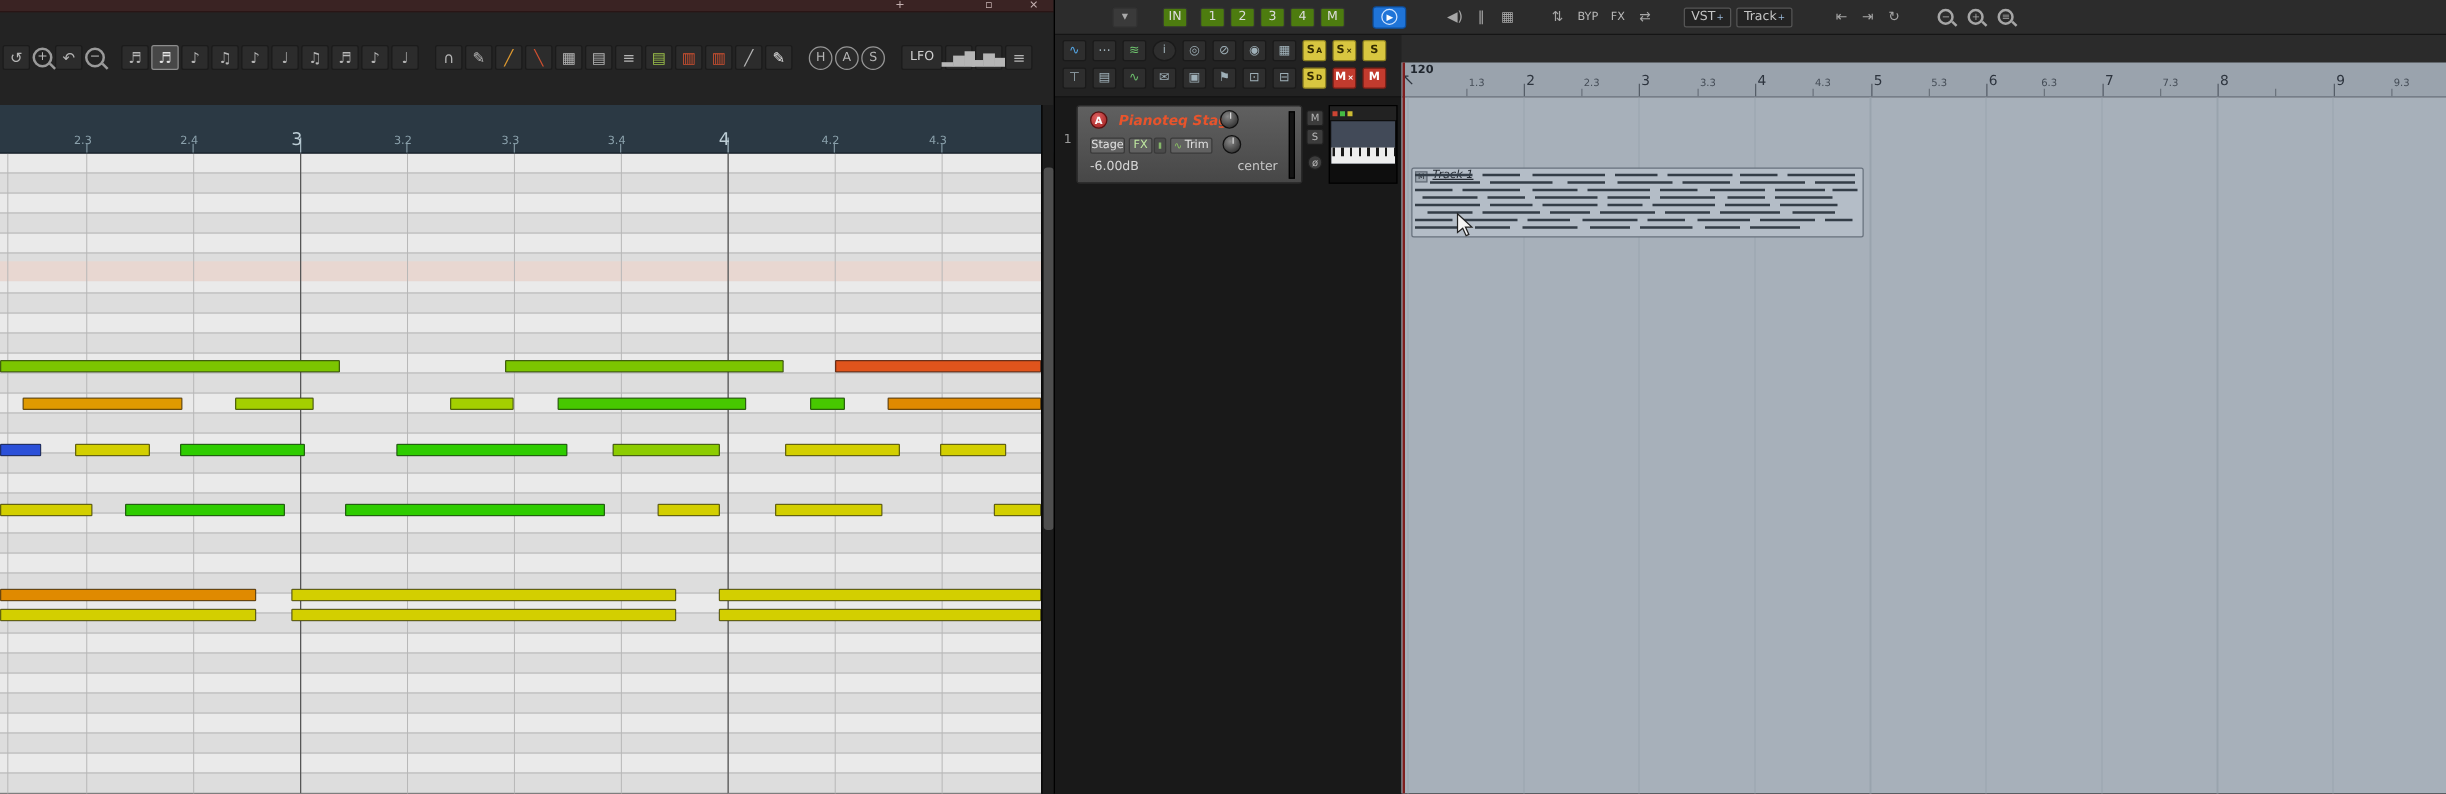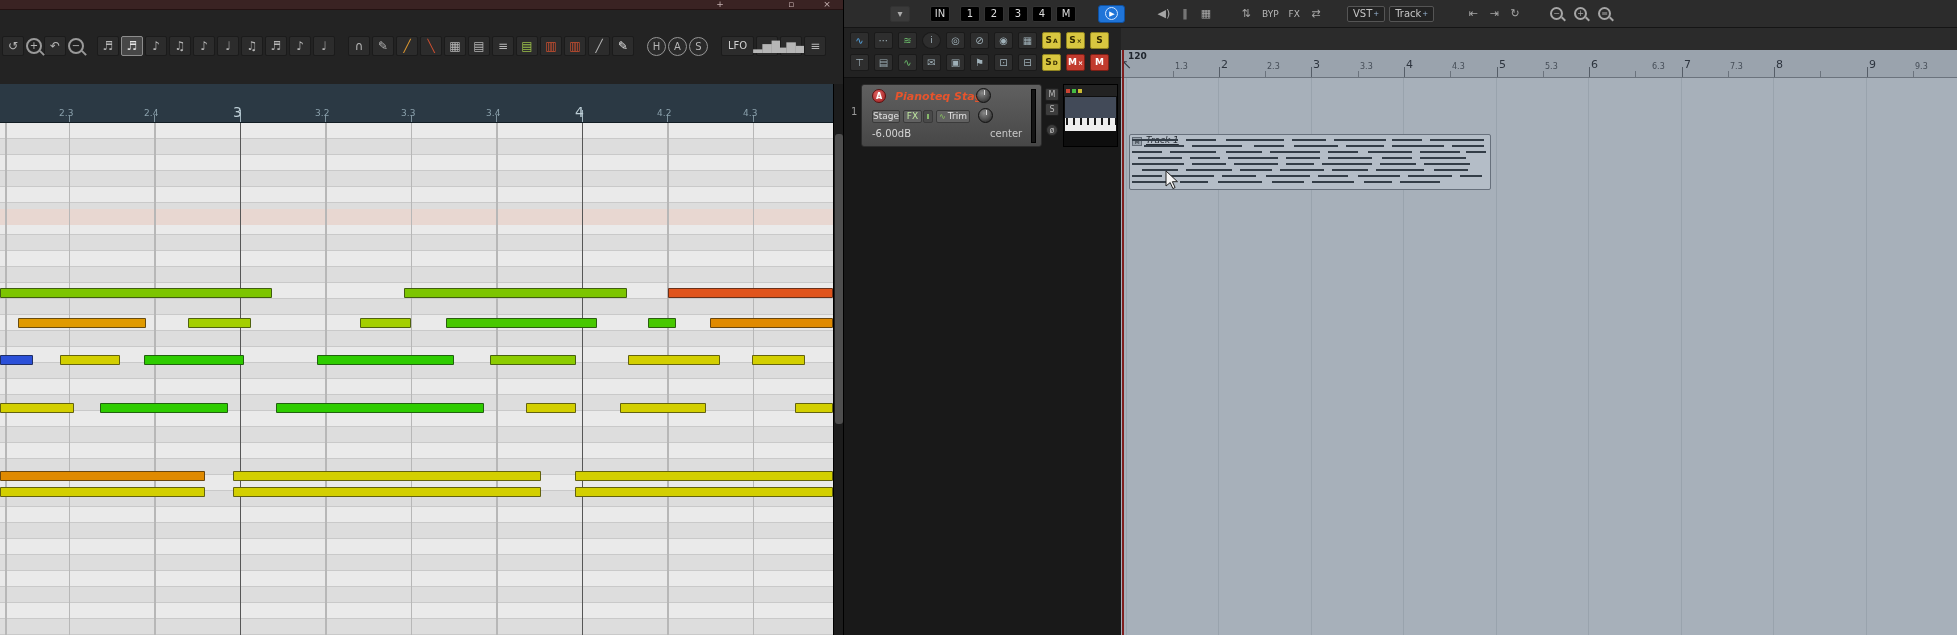--- a/index.html
+++ b/index.html
@@ -34,21 +34,21 @@
   .pr-vgrid{position:absolute;inset:0;background:repeating-linear-gradient(90deg,#b7b7b7 0 1px,transparent 1px 85.5px);background-position:69px 0;}
   .pr-layer{position:absolute;inset:0;}
   .pr-measure{position:absolute;top:0;bottom:0;width:1px;background:#565656}
   .note{position:absolute;height:10px;border:1px solid rgba(25,25,25,.6);border-radius:1px}
   .me-scroll{position:absolute;left:833px;top:84px;width:10px;height:551px;background:#1c1c1c;border-left:1px solid #000;}
   .me-scroll-handle{position:absolute;left:1px;top:50px;width:8px;height:290px;background:#4e4e4e;border-radius:3px;}
 
   
   .main-window{position:absolute;left:843px;top:0;width:1114px;height:635px;background:#1b1b1b;border-left:1px solid #000;}
   .mw-topbar{height:28px;background:#2c2c2c;border-bottom:1px solid #151515;display:flex;align-items:center;gap:4px;padding-left:46px;}
-  .mw-btn{height:16px;min-width:20px;background:#000000;border:1px solid #333;border-radius:2px;color:#ddd;font-size:10px;
+  .mw-btn{height:16px;min-width:20px;background:#4d7c0f;border:1px solid #333;border-radius:2px;color:#ddd;font-size:10px;
           display:inline-flex;align-items:center;justify-content:center;padding:0 3px;}
   .mw-btn.drop{background:#3a3a3a;color:#aaa}
   .play-btn{width:27px;height:18px;background:#1f74d8;border:1px solid #0d4f9e;border-radius:3px;display:inline-flex;align-items:center;justify-content:center;}
   .play-ring{width:13px;height:13px;border:1px solid #cfe3ff;border-radius:50%;color:#fff;font-size:7px;display:inline-flex;align-items:center;justify-content:center;padding-left:1px}
   .icon-cluster{display:inline-flex;gap:3px;align-items:center}
   .mw-icon{width:18px;height:16px;color:#a6a6a6;font-size:11px;line-height:1;display:inline-flex;align-items:center;justify-content:center}
   .mw-icon.mag{width:13px;height:13px;border:2px solid #a6a6a6;border-radius:50%;font-size:8px;position:relative;margin:0 4px}
   .mw-icon.mag::after{content:"";position:absolute;width:5px;height:2px;background:#a6a6a6;right:-5px;bottom:-2px;transform:rotate(45deg)}
   .mw-label{color:#b8b8b8;font-size:9px;padding:0 3px}
   .vst-btn{height:16px;padding:0 5px;background:#232323;border:1px solid #555;border-radius:2px;color:#c4c4c4;font-size:10px;display:inline-flex;align-items:center}
@@ -374,21 +374,21 @@
             <span class="atick-label major" style="left: 285px;">4</span>
             <i class="atick" style="left: 329px;"></i>
             <span class="atick-label" style="left: 331px;">4.3</span>
             <i class="atick major" style="left: 376px;"></i>
             <span class="atick-label major" style="left: 378px;">5</span>
             <i class="atick" style="left: 422px;"></i>
             <span class="atick-label" style="left: 424px;">5.3</span>
             <i class="atick major" style="left: 468px;"></i>
             <span class="atick-label major" style="left: 470px;">6</span>
             <i class="atick" style="left: 514px;"></i>
-            <span class="atick-label" style="left: 531px;">6.3</span>
+            <span class="atick-label" style="left: 512px;">6.3</span>
             <i class="atick major" style="left: 561px;"></i>
             <span class="atick-label major" style="left: 563px;">7</span>
             <i class="atick" style="left: 607px;"></i>
             <span class="atick-label" style="left: 609px;">7.3</span>
             <i class="atick major" style="left: 653px;"></i>
             <span class="atick-label major" style="left: 655px;">8</span>
             <i class="atick" style="left: 699px;"></i>
             <span class="atick-label" style="left: 716px; margin-top: 24px;">8.3</span>
             <i class="atick major" style="left: 746px;"></i>
             <span class="atick-label major" style="left: 748px;">9</span>

